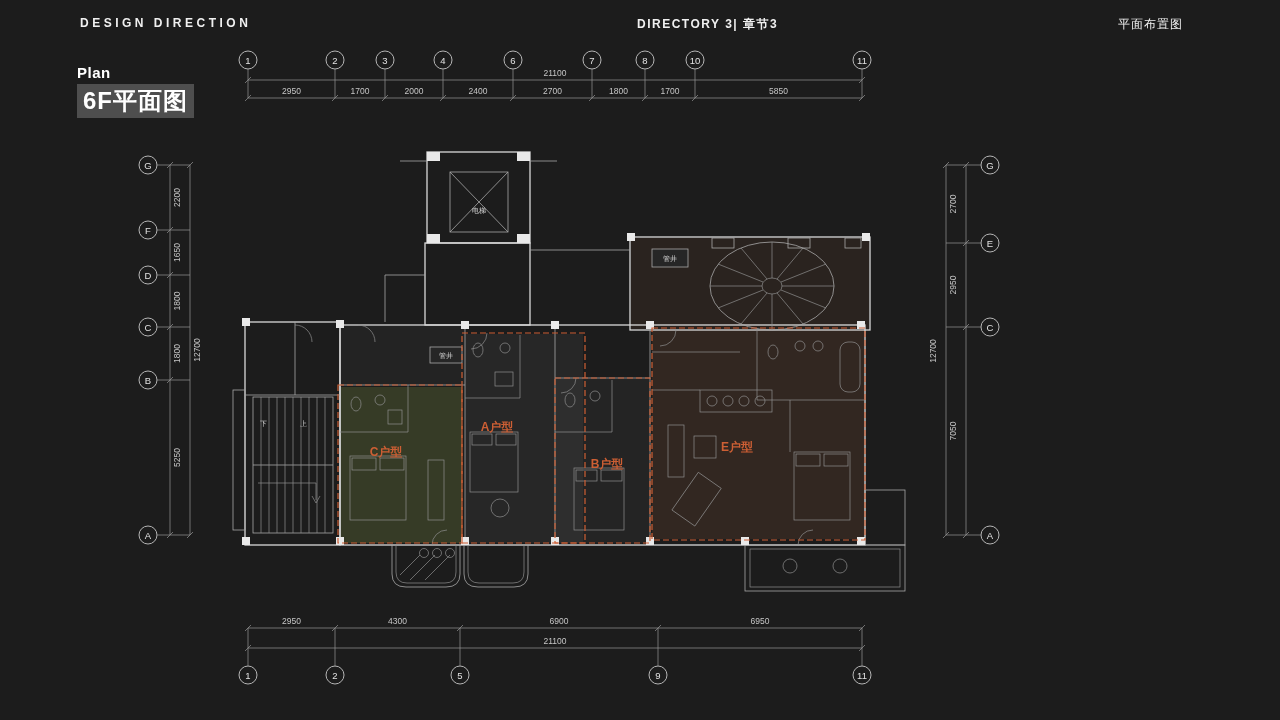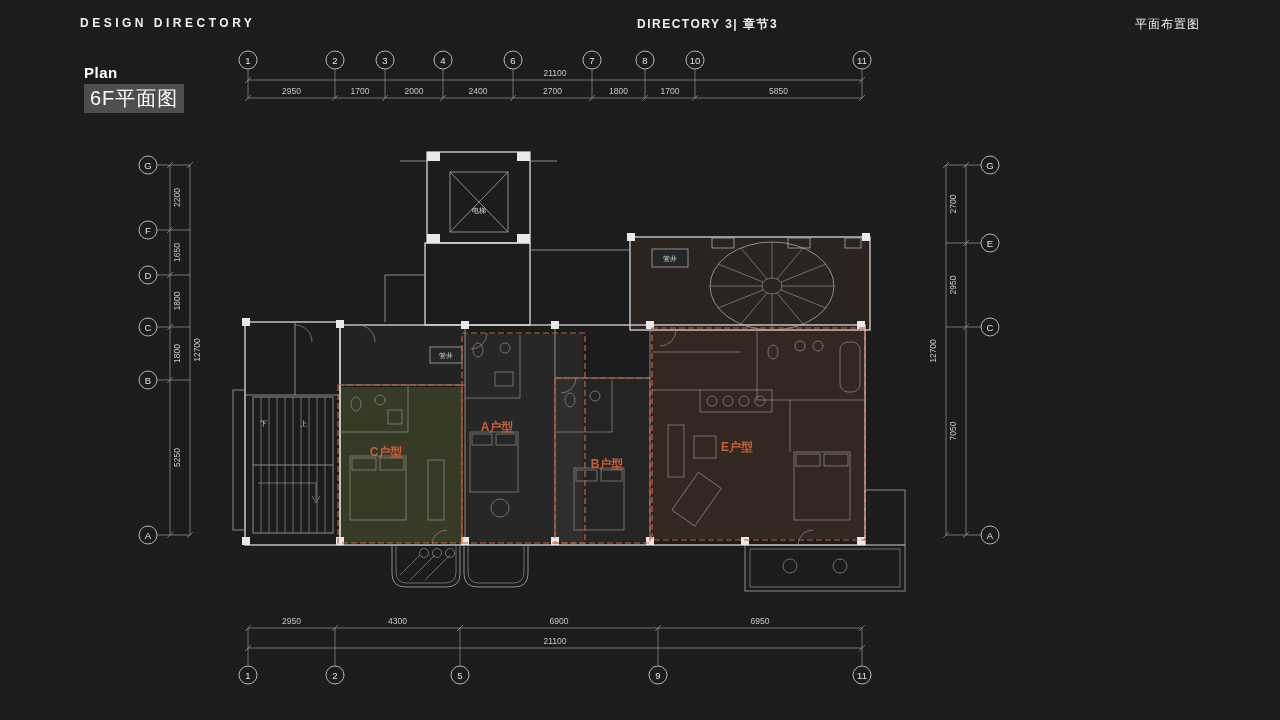--- a/index.html
+++ b/index.html
@@ -1,43 +1,43 @@
 <!DOCTYPE html>
 <html><head>
 <meta charset="utf-8">
 <style>
   html,body{margin:0;padding:0}
   body{width:1280px;height:720px;background:#1c1c1c;font-family:"Liberation Sans",sans-serif;position:relative;overflow:hidden}
 
   .hdr{position:absolute;top:16px;color:#f0f0f0;font-size:12px;font-weight:bold}
   #hdr-left{left:80px;letter-spacing:3.5px}
   #hdr-center{left:637px;letter-spacing:1.5px}
-  #hdr-right{right:80px;font-weight:normal;letter-spacing:1px}
-
-  .title-block{position:absolute;left:84px;top:64px}
+  #hdr-right{right:97px;font-weight:normal;letter-spacing:1px}
+
+  .title-block{position:absolute;left:77px;top:64px}
   .title-line1{color:#fff;font-size:15px;font-weight:bold;letter-spacing:.5px}
-  .title-line2{display:inline-block;margin-top:3px;color:#fff;font-size:20px;font-weight:normal;background:#4e4e4e;padding:1px 6px;letter-spacing:1px}
+  .title-line2{display:inline-block;margin-top:3px;color:#fff;font-size:24px;font-weight:bold;background:#4e4e4e;padding:1px 6px;letter-spacing:1px}
 
   #plan-svg{position:absolute;left:0;top:0;font-family:"Liberation Sans",sans-serif}
   .w{stroke:#d9d9d9;stroke-width:1.3;fill:none}
   .w2{stroke:#a8a8a8;stroke-width:0.8;fill:none}
   .f{stroke:#8f8f8f;stroke-width:0.7;fill:none}
   .col{fill:#e9e9e9;stroke:none}
   .dash{stroke:#cd5f34;stroke-width:1.2;fill:none;stroke-dasharray:6 3}
   .lbl{fill:#cd5f34;font-size:12px;font-weight:bold}
   .tiny{fill:#d5d5d5;font-size:7px}
   .mk{fill:none;stroke:#b5b5b5;stroke-width:1}
   .mkt{fill:#e2e2e2;font-size:9.5px}
   .dim{stroke:#969696;stroke-width:0.7;fill:none}
   .dt{fill:#c6c6c6;font-size:8.5px}
 </style>
 </head>
 <body>
 
-<div id="hdr-left" class="hdr">DESIGN DIRECTORY</div>
+<div id="hdr-left" class="hdr">DESIGN DIRECTION</div>
 <div id="hdr-center" class="hdr">DIRECTORY 3| 章节3</div>
 <div id="hdr-right" class="hdr">平面布置图</div>
 
 <div class="title-block">
   <div class="title-line1">Plan</div>
   <div><span class="title-line2">6F平面图</span></div>
 </div>
 
 <svg id="plan-svg" width="1280" height="720" viewBox="0 0 1280 720">
 

